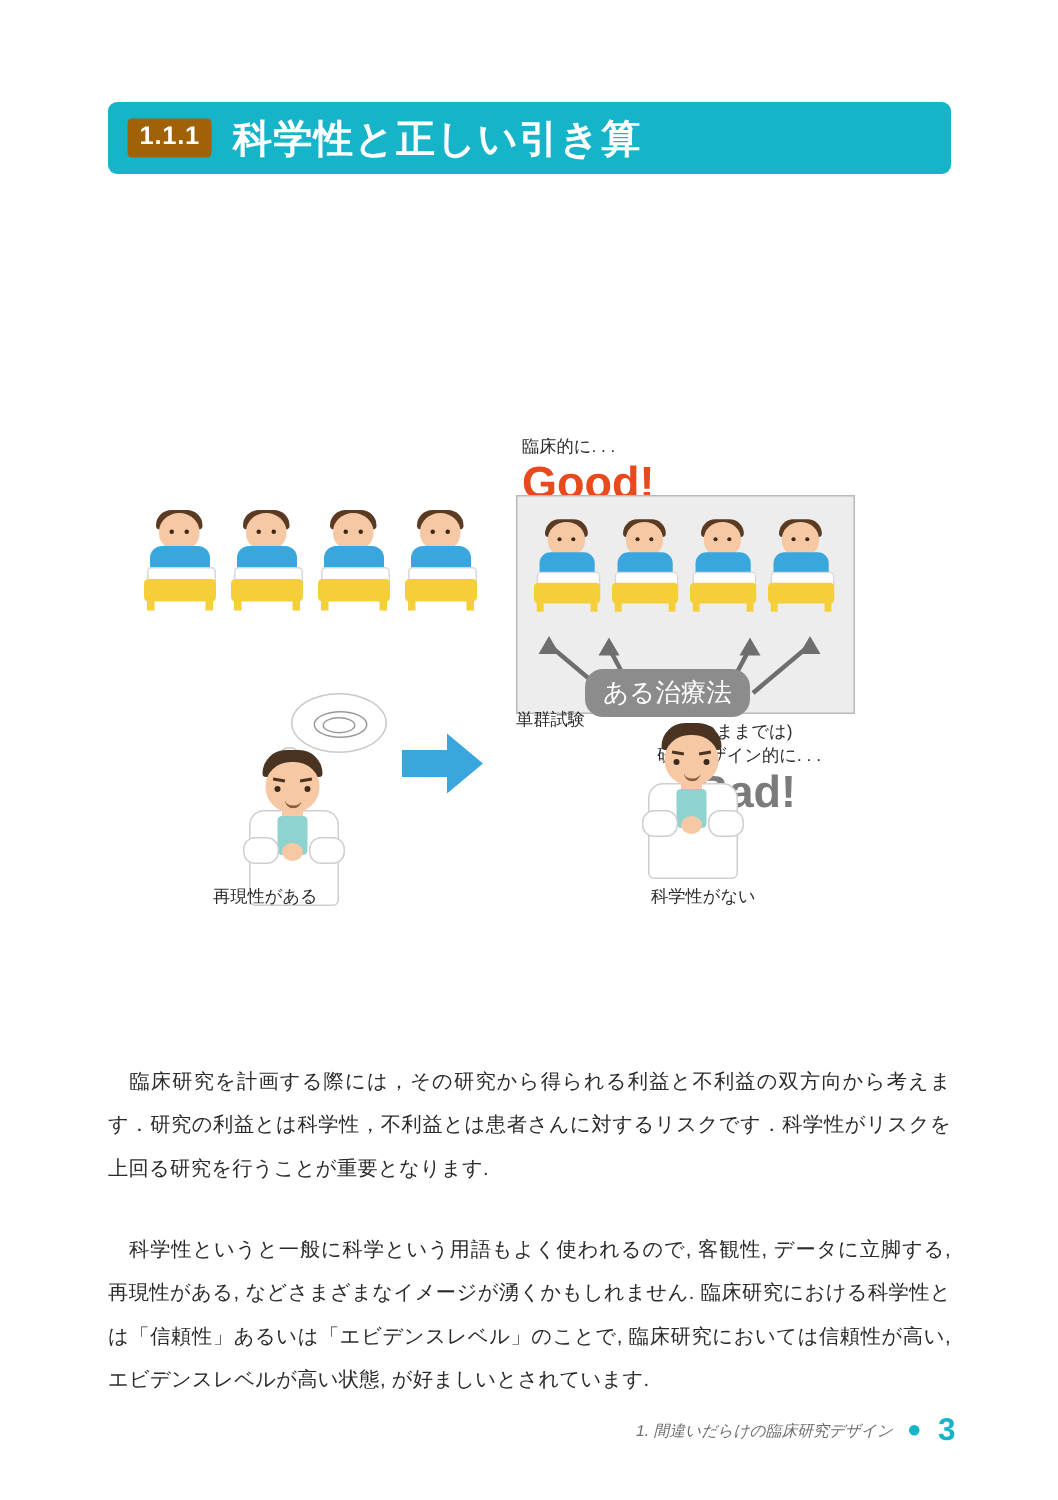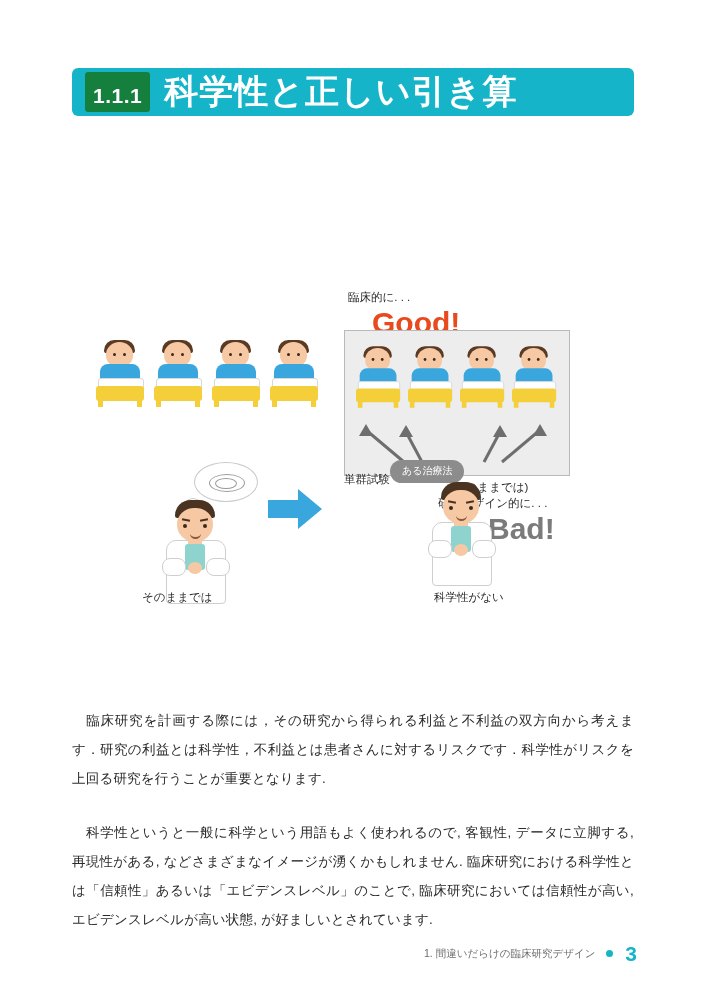--- a/index.html
+++ b/index.html
@@ -19,31 +19,31 @@
   .sec-header{
     position:absolute;
     left:72px;top:68px;
     width:562px;height:48px;
     background:#16b4c8;
     border-radius:6px;
     display:flex;align-items:center;
   }
   .sec-num{
     margin-left:13px;
-    background:#15803d;
+    background:#a16207;
     color:#ffffff;
-    font-size:21px;font-weight:bold;
-    padding:12px 8px 4px 8px;
+    font-size:17px;font-weight:bold;
+    padding:2px 8px 4px 8px;
     border-radius:3px;
     letter-spacing:0.5px;
   }
   .sec-title{
     margin-left:14px;
     color:#ffffff;
-    font-size:34px;
+    font-size:26px;
     font-weight:bold;
     letter-spacing:1px;
   }
 
   
   .para{
     position:absolute;
     color:#2b2b2b;
     font-size:13.5px;
     line-height:29px;
@@ -76,21 +76,20 @@
     font-size:11.5px;
     color:#2b2b2b;
     white-space:nowrap;
     text-align:center;
   }
   .fig-big{
     position:absolute;
     font-size:30px;
     font-weight:bold;
     white-space:nowrap;
-    margin-left:24px;
   }
   .good{color:#e8491d;}
   .bad{color:#7b7b7b;}
 
   .gray-box{
     position:absolute;
     left:272px;top:40px;
     width:224px;height:144px;
     background:#ededed;
     border:1px solid #b9b9b9;
@@ -194,38 +193,39 @@
     position:absolute;background:#ffffff;border:1.5px solid #c9c9c9;border-radius:50%;
   }
   .bub1{left:28px;top:32px;width:12px;height:9px;}
   .bub2{left:20px;top:42px;width:7px;height:6px;}
 
   .arrow-big{
     position:absolute;left:196px;top:198px;width:54px;height:42px;
   }
 
   .treat-box{
-    position:absolute;left:318px;top:170px;
+    position:absolute;left:318px;top:156px;
     background:#8c8c8c;color:#ffffff;
-    font-size:10px;
+    font-size:17px;
     padding:4px 12px 5px 12px;
     border-radius:12px;
     white-space:nowrap;
   }
 
   
   .footer{
     position:absolute;left:0;bottom:34px;width:705px;
     text-align:right;padding-right:68px;
     box-sizing:border-box;
   }
   .footer-text{
     display:inline-block;
     font-size:10.5px;color:#6d6d6d;
     vertical-align:middle;
+    font-style:italic;
   }
   .footer-dot{
     display:inline-block;width:7px;height:7px;border-radius:50%;
     background:#16b4c8;margin:0 8px 1px 6px;vertical-align:middle;
   }
   .footer-page{
     display:inline-block;
     font-size:21px;font-weight:bold;color:#16b4c8;
     vertical-align:middle;
   }
@@ -385,21 +385,21 @@
         <div class="doc-eye2"></div>
         <div class="doc-mouth"></div>
         <div class="doc-coat"></div>
         <div class="doc-neck"></div>
         <div class="doc-shirt"></div>
         <div class="doc-armL"></div>
         <div class="doc-armR"></div>
         <div class="doc-hand"></div>
       </div>
     </div>
-    <div class="fig-label" style="left:70px;top:300px;">そのままでは</div>
+    <div class="fig-label" style="left:70px;top:300px;">再現性がある</div>
 
     <div class="doctor" style="left:352px;top:192px;">
       <div style="position:absolute;top:0;left:0;width:74px;height:108px;">
         <div class="doc-hair"></div>
         <div class="doc-face"></div>
         <div class="doc-brow1"></div>
         <div class="doc-brow2"></div>
         <div class="doc-eye1"></div>
         <div class="doc-eye2"></div>
         <div class="doc-mouth"></div>

